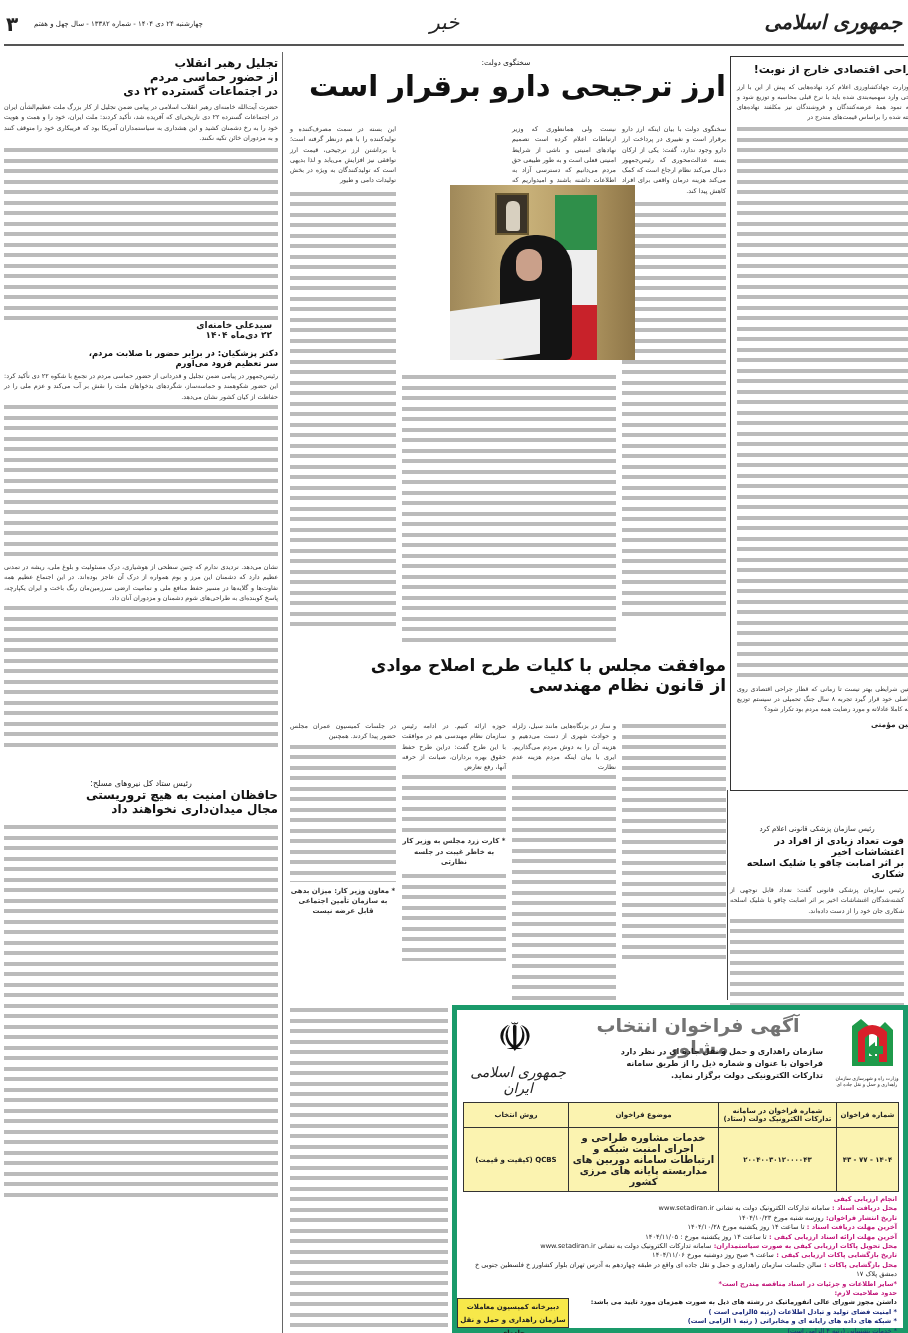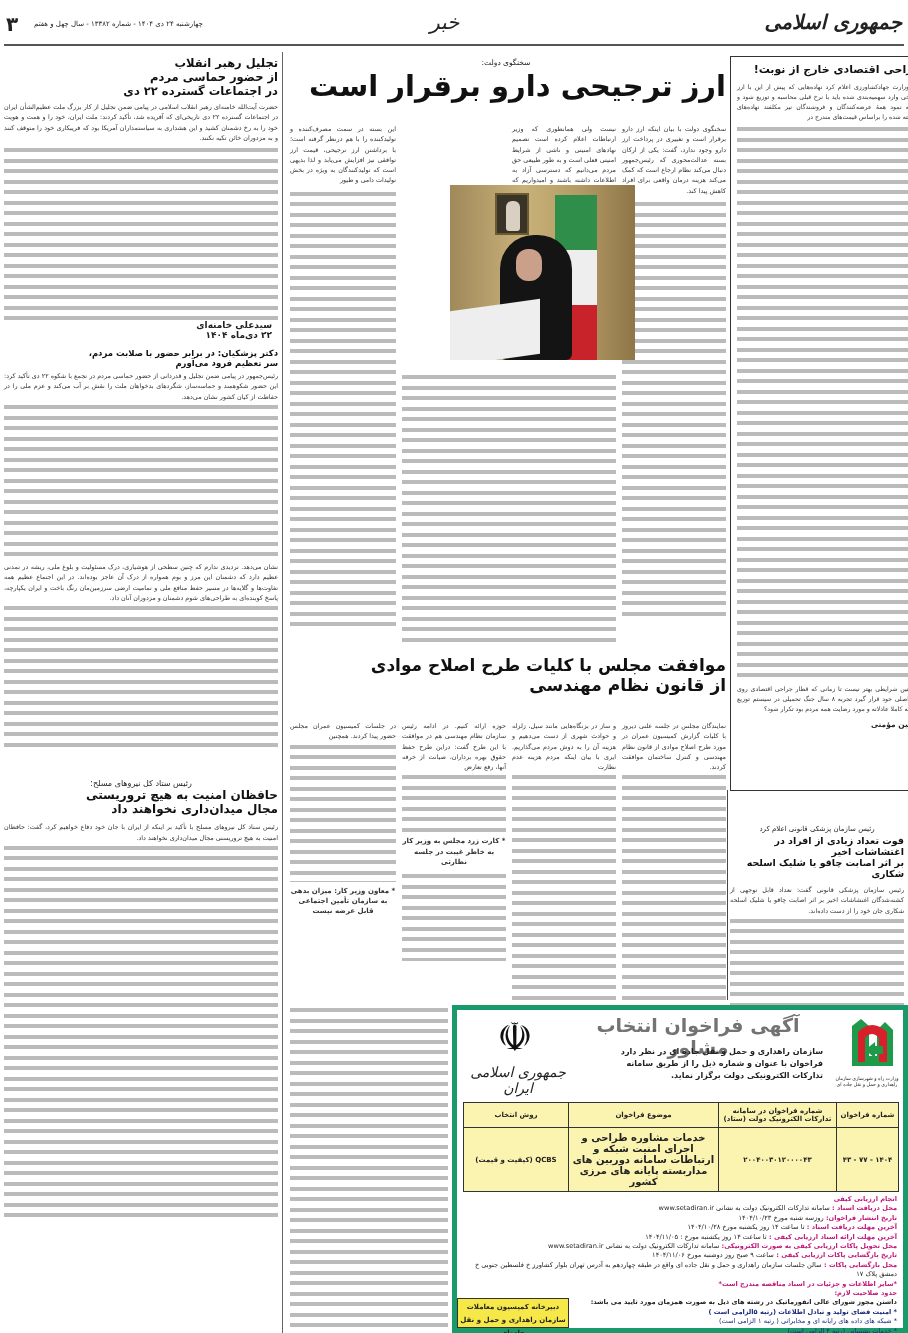--- a/index.html
+++ b/index.html
@@ -266,21 +266,20 @@
     </div>
   <div class="woman"></div>
   <div class="face"></div>
   <div class="podium"></div>
 </div>
 
 <div style="position:absolute;left:286px;top:655px;width:440px;height:345px">
   <h2 style="font-size:17px;font-weight:700">موافقت مجلس با کلیات طرح اصلاح موادی</h2>
   <h2 style="font-size:17px;font-weight:900;margin-bottom:12px">از قانون نظام مهندسی</h2>
   <div class="col" style="left:336px;top:66px;width:104px">
-    <div>نمایندگان مجلس در جلسه علنی دیروز با کلیات گزارش کمیسیون عمران در مورد طرح اصلاح موادی از قانون نظام مهندسی و کنترل ساختمان موافقت کردند.</div>
     <div class="lines" style="height:240px;overflow:hidden">
         <p></p>
         <p></p>
         <p></p>
         <p></p>
         <p></p>
         <p></p>
         <p></p>
         <p></p>
         <p></p>
@@ -466,21 +465,20 @@
       <p></p>
       <p></p>
       <p></p>
       <p></p>
       <p></p>
       <p></p>
     </div>
   <div style="direction:rtl;text-align:center;font-size:8px;margin-top:26px">رئیس ستاد کل نیروهای مسلح:</div>
   <h3 style="font-size:12px">حافظان امنیت به هیچ تروریستی</h3>
   <h3 style="font-size:12px;margin-bottom:6px">مجال میدان‌داری نخواهند داد</h3>
-  <div class="col" style="position:static">رئیس ستاد کل نیروهای مسلح با تأکید بر اینکه از ایران با جان خود دفاع خواهیم کرد، گفت: حافظان امنیت به هیچ تروریستی مجال میدان‌داری نخواهند داد.</div>
   <div class="lines" style="height:380px;overflow:hidden">
       <p></p>
       <p></p>
       <p></p>
       <p></p>
       <p></p>
       <p></p>
       <p></p>
       <p></p>
       <p></p>
@@ -545,28 +543,28 @@
       <td>QCBS (کیفیت و قیمت)</td>
     </tr>
       </tbody>
   </table>
   <div id="ad-details" style="margin-top:3px">
       <div class="adrow"><span class="k">انجام ارزیابی کیفی </span><span></span></div>
       <div class="adrow"><span class="k">محل دریافت اسناد : </span><span>سامانه تدارکات الکترونیک دولت به نشانی www.setadiran.ir</span></div>
       <div class="adrow"><span class="k">تاریخ انتشار فراخوان: </span><span>روزسه شنبه مورخ ۱۴۰۴/۱۰/۲۳</span></div>
       <div class="adrow"><span class="k">آخرین مهلت دریافت اسناد : </span><span>تا ساعت ۱۴ روز یکشنبه مورخ ۱۴۰۴/۱۰/۲۸</span></div>
       <div class="adrow"><span class="k">آخرین مهلت ارائه اسناد ارزیابی کیفی : </span><span>تا ساعت ۱۴ روز یکشنبه مورخ : ۱۴۰۴/۱۱/۰۵</span></div>
-      <div class="adrow"><span class="k">محل تحویل پاکات ارزیابی کیفی به صورت الکترونیکی: </span><span>سامانه تدارکات الکترونیک دولت به نشانی www.setadiran.ir</span></div>
+      <div class="adrow"><span class="k">محل تحویل پاکات ارزیابی کیفی به صورت سیاستمداران: </span><span>سامانه تدارکات الکترونیک دولت به نشانی www.setadiran.ir</span></div>
       <div class="adrow"><span class="k">تاریخ بازگشایی پاکات ارزیابی کیفی : </span><span>ساعت ۹ صبح روز دوشنبه مورخ ۱۴۰۴/۱۱/۰۶</span></div>
       <div class="adrow"><span class="k">محل بازگشایی پاکات : </span><span>سالن جلسات سازمان راهداری و حمل و نقل جاده ای واقع در طبقه چهاردهم به آدرس تهران بلوار کشاورز خ فلسطین جنوبی خ دمشق پلاک ۱۷</span></div>
       <div class="adrow"><span class="k">*سایر اطلاعات و جزئیات در اسناد مناقصه مندرج است* </span><span></span></div>
       <div class="adrow"><span class="k">حدود صلاحیت لازم: </span><span></span></div>
     </div>
   <div class="adrow" style="font-weight:bold;color:#222">داشتن مجوز شورای عالی انفورماتیک در رشته های ذیل به صورت همزمان مورد تایید می باشد:</div>
   <div id="ad-reqs">
       <div class="adrow" style="font-weight: bold; color: rgb(26, 42, 122);">* امنیت فضای تولید و تبادل اطلاعات (رتبه ۵الزامی است )</div>
-      <div class="adrow" style="font-weight: normal; color: rgb(26, 42, 122); margin-left: 40px;">* شبکه های داده های رایانه ای و مخابراتی ( رتبه ۱ الزامی است)</div>
+      <div class="adrow" style="font-weight: bold; color: rgb(26, 42, 122); margin-left: 40px;">* شبکه های داده های رایانه ای و مخابراتی ( رتبه ۱ الزامی است)</div>
       <div class="adrow" style="font-weight: normal; color: rgb(26, 42, 122);">* خدمات پشتیبانی (رتبه ۴ الزامی است)</div>
       <div class="adrow" style="font-weight: bold; color: rgb(26, 42, 122);">* مشاوره و نظارت بر اجرای طرح های انفورماتیک ، فناوری اطلاعات و ارتباطات (رتبه ۵ الزامی است)</div>
     </div>
   <div class="adrow" style="font-weight:bold;color:#c2187a">شناسه آگهی ۲۰۹۲۲۴۷ م الف ۳۷۸۷</div>
   <div style="position:absolute;left:0;bottom:0;width:112px;height:30px;background:#f7e84a;border:1px solid #333;font-size:7px;font-weight:bold;text-align:center;line-height:13px;padding:2px">دبیرخانه کمیسیون معاملات سازمان راهداری و حمل و نقل جاده‌ای</div>
 </div>
 
 </body></html>

